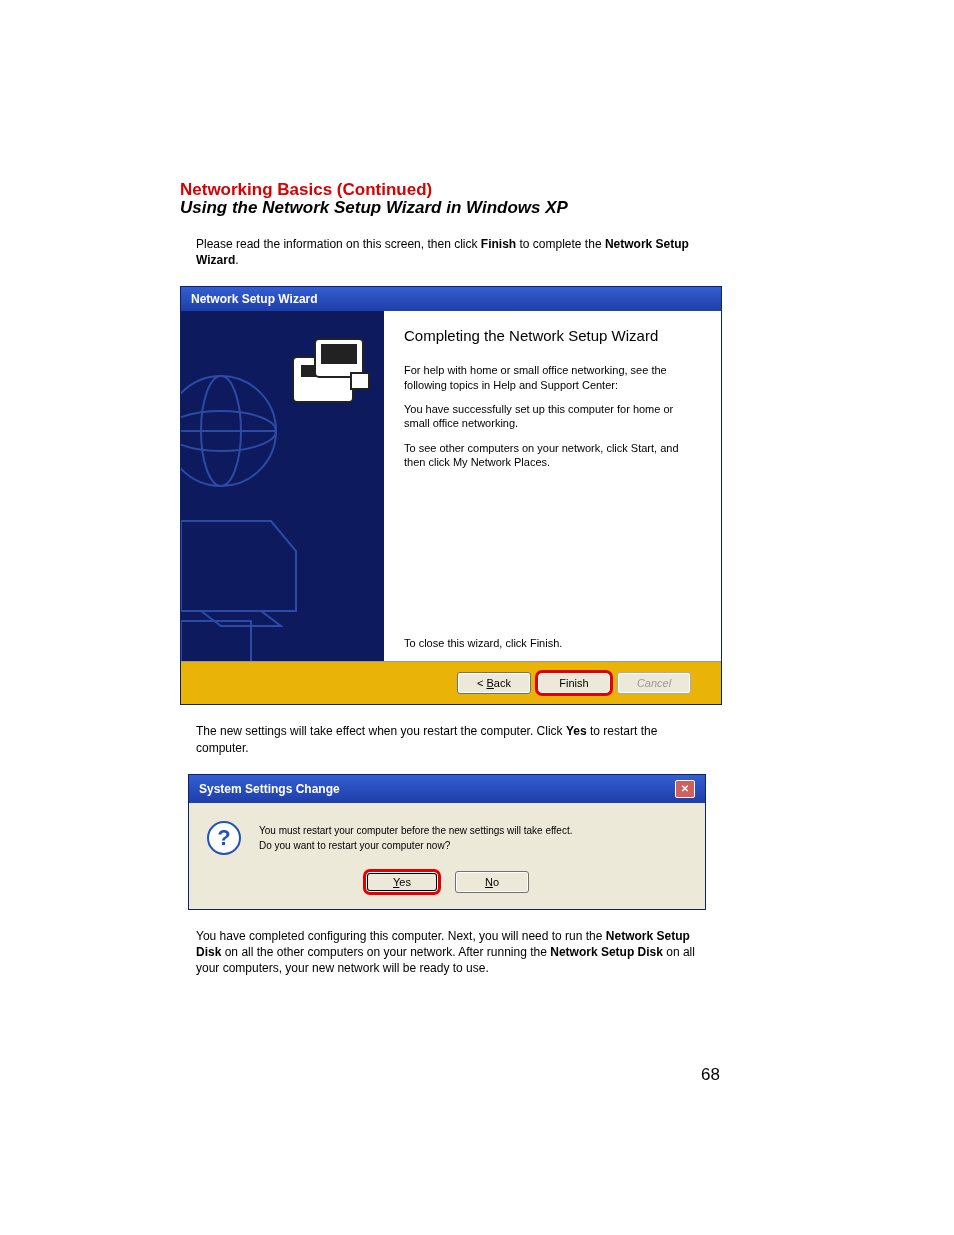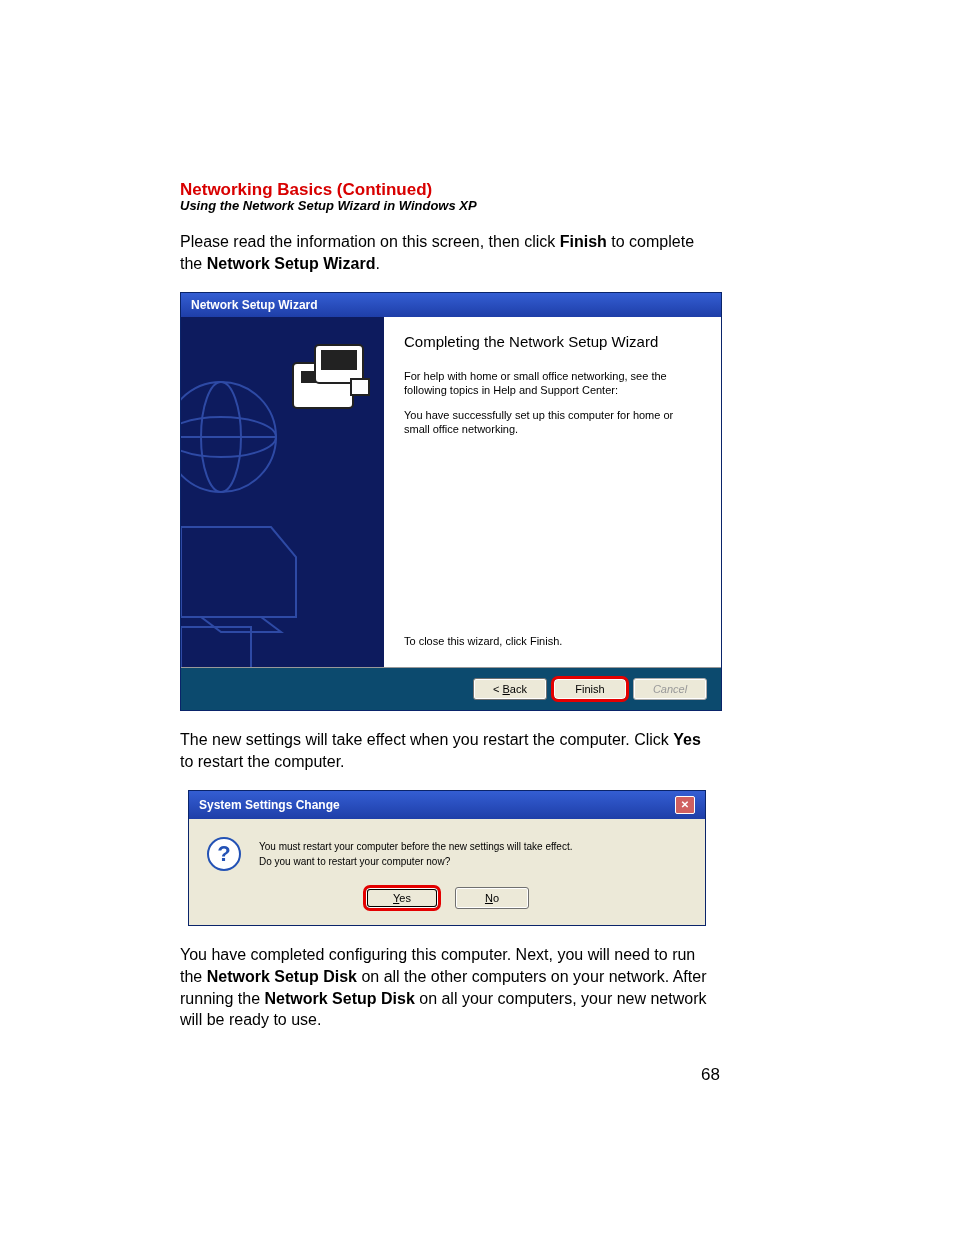--- a/index.html
+++ b/index.html
@@ -1,35 +1,35 @@
 <!DOCTYPE html>
 <html><head>
 <meta charset="utf-8">
 <style>
   html,body{margin:0;padding:0;background:#fff;font-family:Arial,Helvetica,sans-serif;color:#000;}
   .page{width:804px;height:1235px;position:relative;box-sizing:border-box;padding:180px 90px 0 180px;}
   .heading-red{color:#d80000;font-weight:bold;font-size:17px;}
-  .heading-sub{font-style:italic;font-weight:bold;font-size:13px;margin-top:-2px;}
-  .para{font-size:16px;margin:18px 0;line-height:1.35;}
+  .heading-sub{font-style:italic;font-weight:bold;font-size:17px;margin-top:-2px;}
+  .para{font-size:12px;margin:18px 16px;line-height:1.35;}
   .bold{font-weight:bold;}
   .page-num{position:absolute;right:84px;bottom:150px;font-size:17px;}
   
   .wizard{width:540px;margin:8px auto 0;border:1px solid #0a246a;background:#ece9d8;font-family:Tahoma,Arial,sans-serif;font-size:11px;color:#000;}
   .titlebar{background:linear-gradient(#345ed3,#1e3ea8);color:#fff;font-weight:bold;font-size:12px;padding:5px 10px;font-family:Tahoma,Arial,sans-serif;}
   .wizard-body{display:flex;min-height:350px;background:#fff;}
   .sidebar{width:203px;background:#0d1b5e;position:relative;overflow:hidden;}
   .sidebar svg{position:absolute;top:0;left:0;}
-  .content{flex:1;padding:16px 20px 14px 20px;display:flex;flex-direction:column;}
+  .content{flex:1;padding:16px 20px 6px 20px;display:flex;flex-direction:column;}
   .content h2{font-size:15px;margin:0 0 14px 0;font-family:Tahoma,Arial,sans-serif;font-weight:normal;}
   .content p{margin:5px 0;font-size:11px;line-height:1.3;}
   .content ul{margin:5px 0 5px 14px;padding:0;font-size:11px;}
   .content ul li{margin:1px 0;}
   .link{color:#0000cc;text-decoration:underline;cursor:pointer;}
   .content .spacer{flex:1;}
-  .button-row{background:#0c4a6e;padding:10px 14px;display:flex;justify-content:flex-end;gap:6px;border-top:1px solid #999;}
+  .button-row{background:#eab308;padding:10px 30px;display:flex;justify-content:flex-end;gap:6px;border-top:1px solid #999;}
   .xp-btn{min-width:74px;height:22px;background:#ece9d8;border:1px solid #707070;border-radius:3px;font-size:11px;font-family:Tahoma,Arial,sans-serif;cursor:pointer;box-shadow:inset 0 0 0 1px #fff;}
   .xp-btn.disabled{color:#999;border-color:#aaa;cursor:default;font-style:italic;}
   .highlight{outline:3px solid #e40000;outline-offset:-1px;border-radius:5px;}
   .accesskey{text-decoration:underline;}
   
   .dialog2{width:516px;margin:8px auto 12px;border:1px solid #0a246a;background:#ece9d8;font-family:Tahoma,Arial,sans-serif;}
   .titlebar2{background:linear-gradient(#345ed3,#1e3ea8);color:#fff;font-weight:bold;font-size:12px;padding:5px 10px;display:flex;justify-content:space-between;align-items:center;}
   .closebox{width:18px;height:16px;background:#d06060;border:1px solid #fff;border-radius:2px;display:flex;align-items:center;justify-content:center;color:#fff;font-size:10px;line-height:1;}
   .d2-body{padding:18px 18px 6px 18px;display:flex;gap:18px;font-size:11px;}
   .qicon{width:30px;height:30px;border-radius:50%;border:2px solid #2352b5;color:#2352b5;font-weight:bold;font-size:22px;display:flex;align-items:center;justify-content:center;background:#fff;flex-shrink:0;}
@@ -69,20 +69,21 @@
             <rect x="22" y="0" width="48" height="38" rx="4" fill="#fff" stroke="#222" stroke-width="2"></rect>
             <rect x="28" y="5" width="36" height="20" fill="#222"></rect>
             <rect x="58" y="34" width="18" height="16" fill="#fff" stroke="#222" stroke-width="2"></rect>
           </g>
         </svg>
       </div>
       <div class="content">
         <h2>Completing the Network Setup Wizard</h2>
         <p>For help with home or small office networking, see the following topics in Help and Support Center:</p>
         <p>You have successfully set up this computer for home or small office networking.</p>
+        <p>To see other computers on your network, click Start, and then click My Network Places.</p>
         <div class="spacer"></div>
         <p>To close this wizard, click Finish.</p>
       </div>
     </div>
     <div class="button-row">
       <button class="xp-btn"><span>&lt; </span><span class="accesskey">B</span><span>ack</span></button>
       <button class="xp-btn highlight">Finish</button>
       <button class="xp-btn disabled">Cancel</button>
     </div>
   </div>

